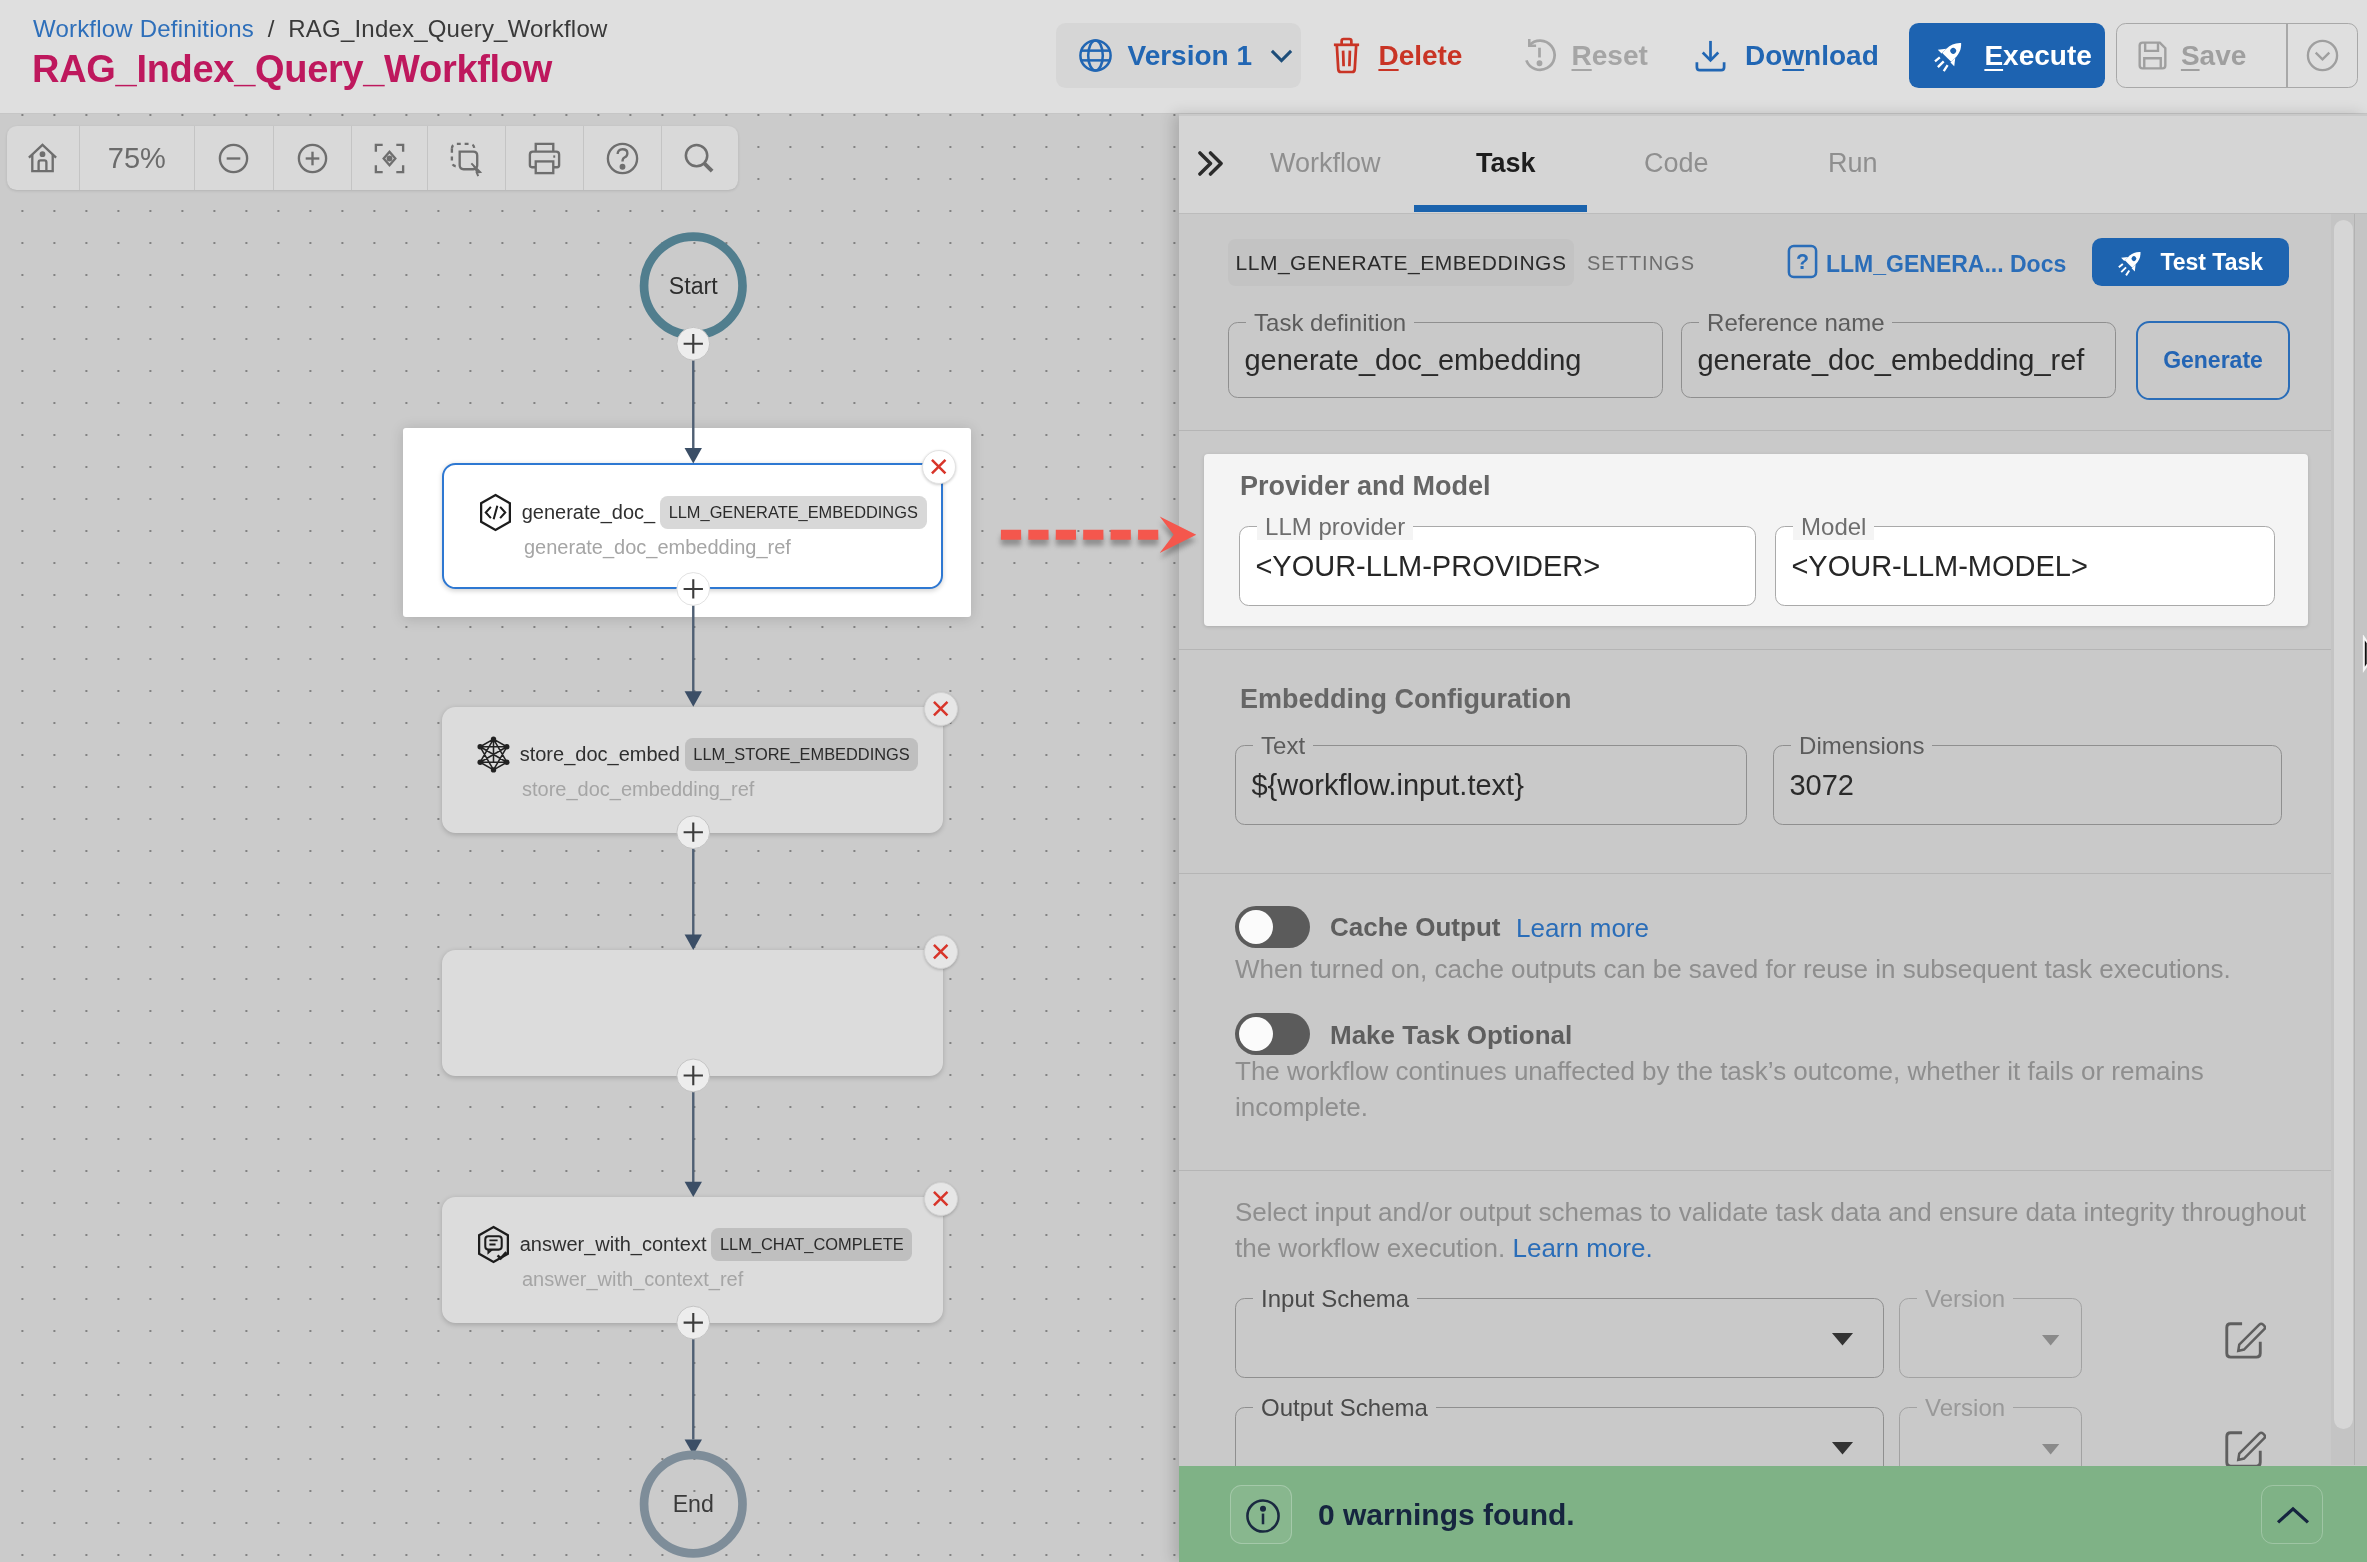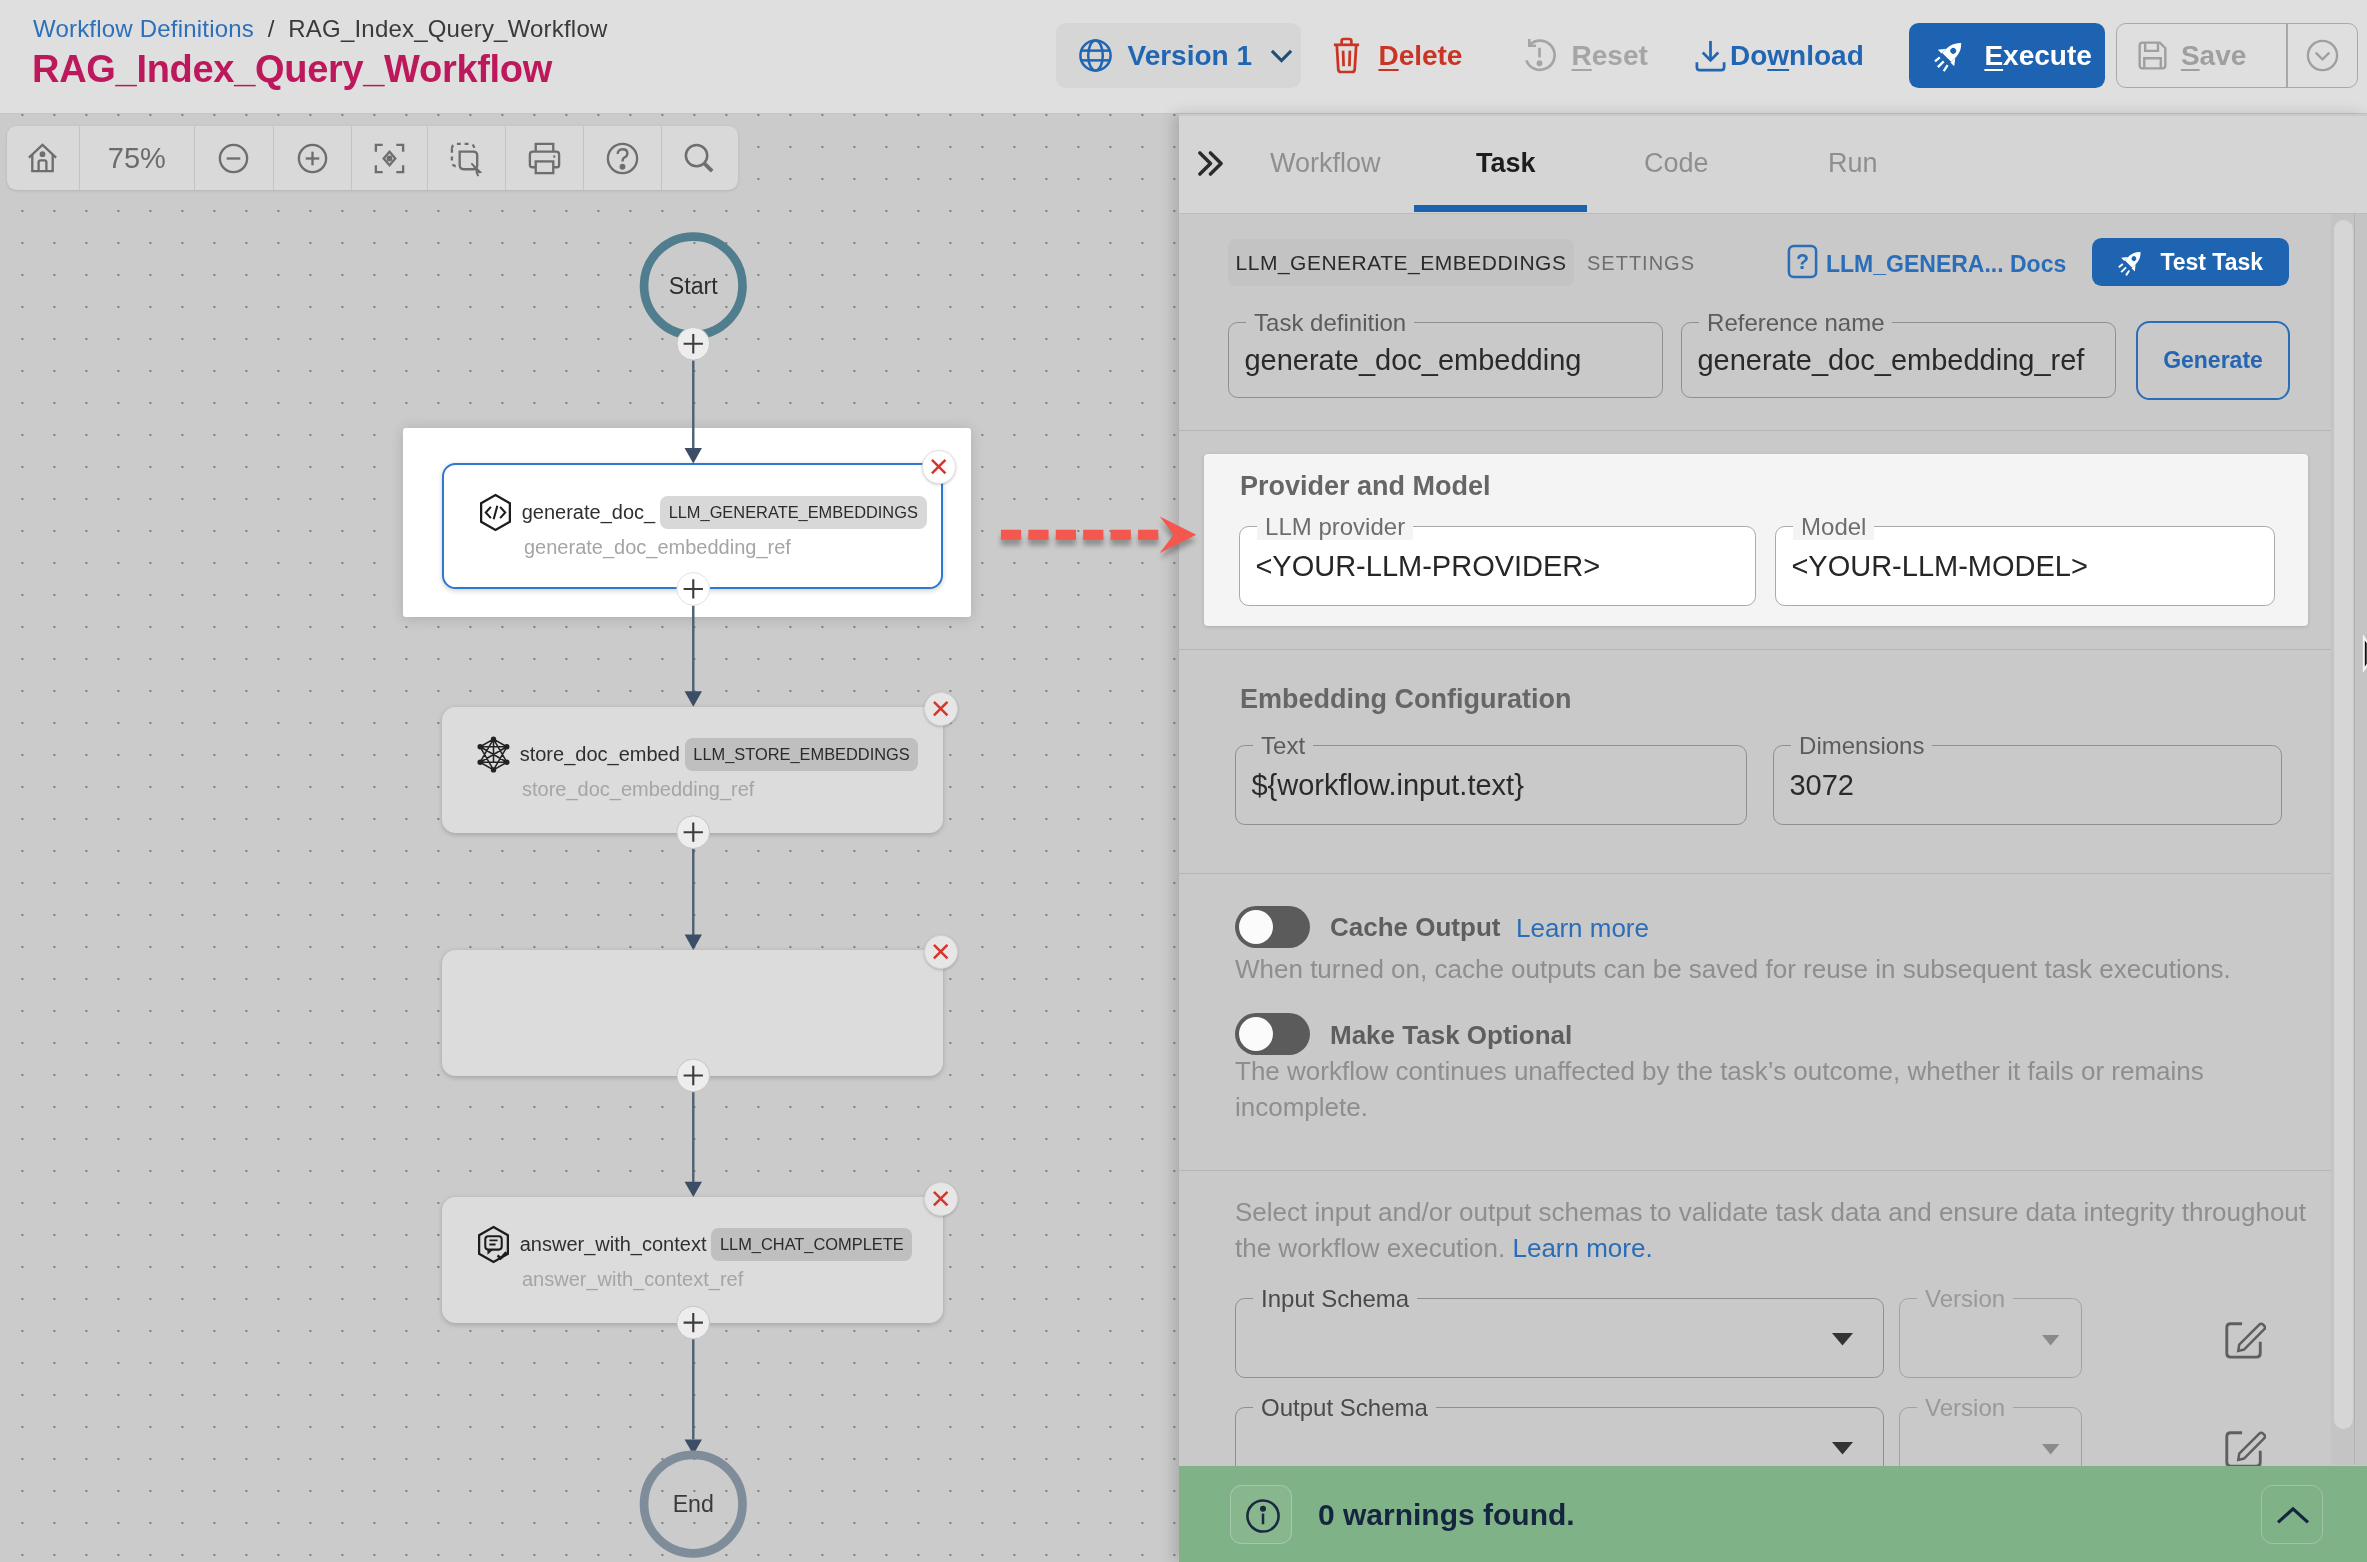--- a/index.html
+++ b/index.html
@@ -162,21 +162,21 @@
   </svg>
   <span class="act" style="color:#a5a5a5;margin-left:13.5px;"><u>R</u>eset</span>
 </div>
 
 <div class="hbtn" style="left:1693px;">
   <svg width="35" height="35" viewBox="0 0 36 36" fill="none" stroke="#2166b3" stroke-width="2.8">
     <path d="M18 3 V22"></path>
       <path d="M10 15 L18 23 L26 15"></path>
       <path d="M4 25 V30 Q4 33 7 33 H29 Q32 33 32 30 V25"></path>
   </svg>
-  <span class="act" style="color:#2166b3;margin-left:2px;">Do<u>w</u>nload</span>
+  <span class="act" style="color:#2166b3;margin-left:17px;">Do<u>w</u>nload</span>
 </div>
 
 <div class="hbtn" id="execbtn">
   <svg width="35" height="35" viewBox="0 0 36 36" fill="none">
     <g transform="rotate(45 18 15)">
       <path d="M18 1 C22.5 5 24.5 10 24.5 16 L24.5 22 L11.5 22 L11.5 16 C11.5 10 13.5 5 18 1 Z" fill="#fff"></path>
       <circle cx="18" cy="12.5" r="3" fill="#1d63b1"></circle>
       <path d="M11.5 16 L6 23 L11.5 23 Z M24.5 16 L30 23 L24.5 23 Z" fill="#fff"></path>
     </g>
     <path d="M10 24 L4 30 M14 28 L10 34 M6 20 L1 24" stroke="#fff" stroke-width="2.4"></path>

